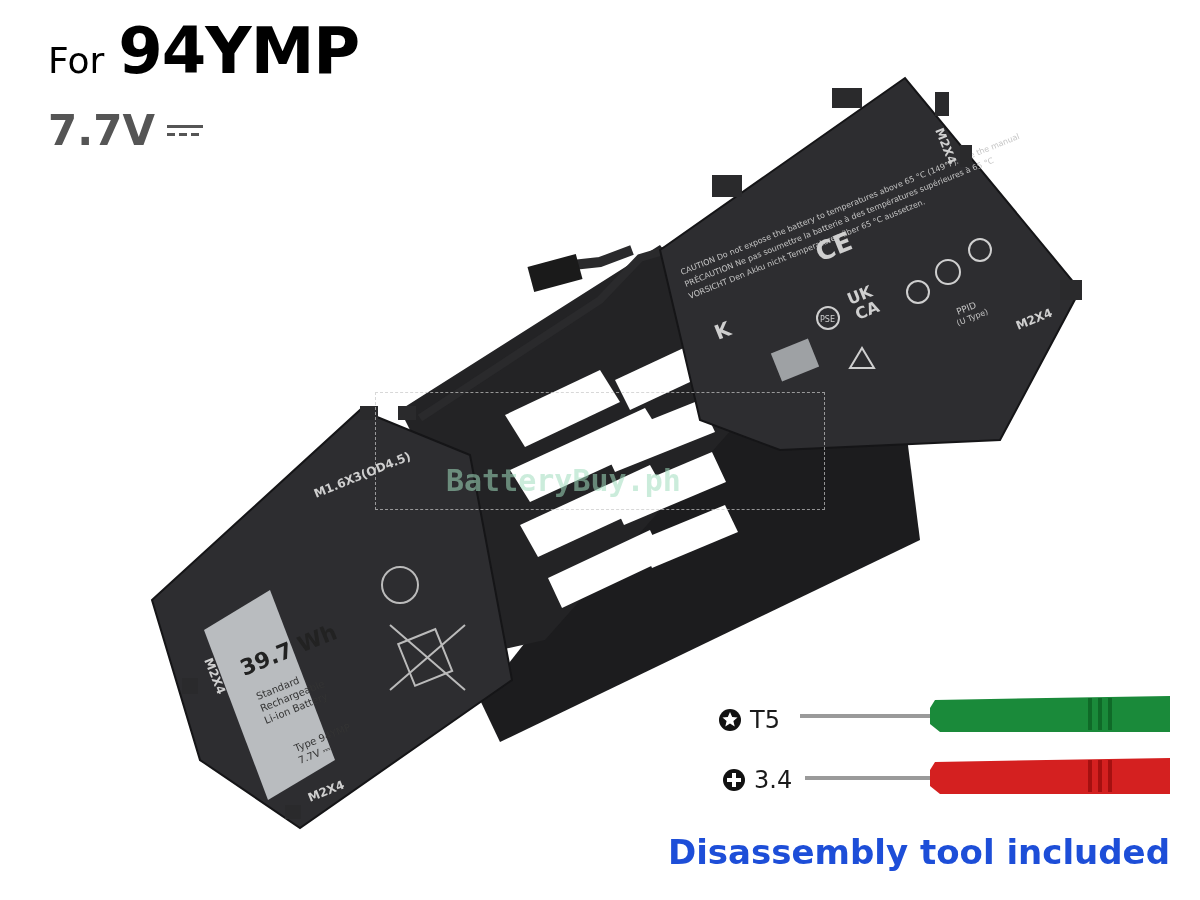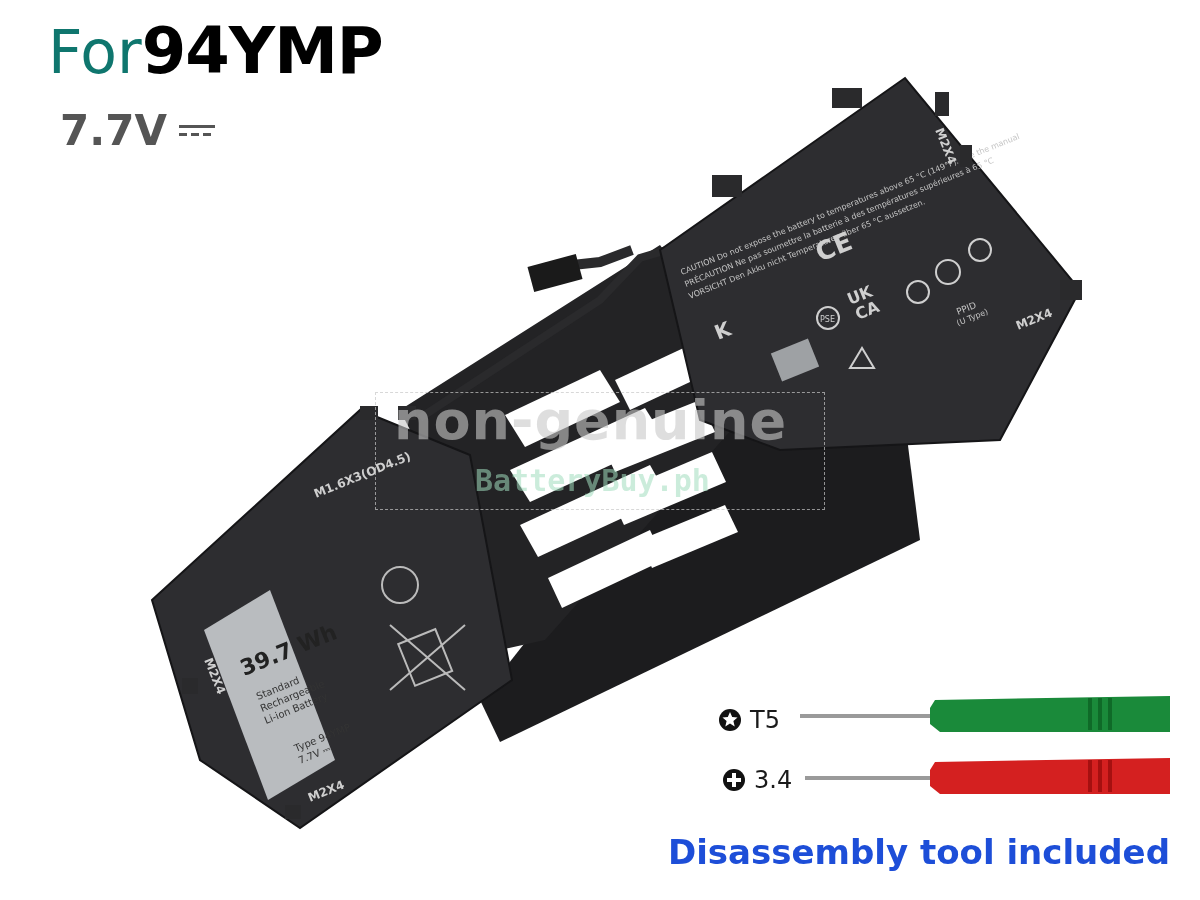--- a/index.html
+++ b/index.html
@@ -1,36 +1,36 @@
 <!DOCTYPE html>
 <html><head>
   <meta charset="utf-8">
   <style>
     html, body { margin: 0; padding: 0; }
     body {
       width: 1200px; height: 900px; background: #ffffff; position: relative; overflow: hidden;
       font-family: "DejaVu Sans", sans-serif;
     }
     .title-line { position: absolute; left: 48px; top: 14px; display: flex; align-items: baseline; }
-    .title-for { font-size: 60px; color: #0f766e; font-weight: 500; }
+    .title-for { font-size: 36px; color: #000000; font-weight: 500; margin-right: 14px; }
     .title-model { font-size: 64px; font-weight: 900; color: #000; letter-spacing: -1px; }
-    .spec-line { position: absolute; left: 60px; top: 106px; display: flex; align-items: center;
+    .spec-line { position: absolute; left: 48px; top: 106px; display: flex; align-items: center;
       font-size: 42px; font-weight: 700; color: #555; }
     .dc-sym { display: inline-block; width: 36px; height: 16px; margin: 0 12px; position: relative; }
     .dc-sym::before { content: ""; position: absolute; left: 0; right: 0; top: 2px; height: 3px; background: #555; }
     .dc-sym::after { content: ""; position: absolute; left: 0; right: 0; top: 10px; height: 3px;
       background: repeating-linear-gradient(90deg, #555 0 8px, transparent 8px 12px); }
 
     .battery-svg { position: absolute; left: 0; top: 0; }
 
     .watermark { position: absolute; left: 375px; top: 392px; width: 448px; height: 116px;
       border: 1px dashed rgba(200,200,200,0.7); }
     .wm-main { position: absolute; left: 18px; top: -4px; font-size: 54px; font-weight: 700;
       color: rgba(200,200,200,0.6); letter-spacing: 1px; }
-    .wm-sub { position: absolute; left: 99px; top: 70px; font-size: 30px; font-weight: 700;
+    .wm-sub { position: absolute; left: 70px; top: 70px; font-size: 30px; font-weight: 700;
       color: rgba(160,220,190,0.55); font-family: "DejaVu Sans Mono", monospace; text-align: center; }
 
     .tool-row { position: absolute; display: flex; align-items: center; }
     .tool-label { font-size: 24px; color: #1a1a1a; margin-left: 8px; }
     .bit-icon { width: 24px; height: 24px; }
 
     .footer-caption { position: absolute; right: 30px; top: 832px; font-size: 34px; font-weight: 700; color: #1d4ed8; }
   </style>
 </head>
 <body>
@@ -114,21 +114,20 @@
     <rect x="960" y="145" width="12" height="22"></rect>
     <rect x="360" y="406" width="18" height="14"></rect>
     <rect x="398" y="406" width="18" height="14"></rect>
     <rect x="182" y="678" width="16" height="16"></rect>
     <rect x="285" y="805" width="16" height="14"></rect>
     <rect x="1060" y="280" width="22" height="20"></rect>
   </g>
 </svg>
 
 <div class="watermark">
-  <span class="wm-main">non-genuine</span>
   <span class="wm-sub">BatteryBuy.ph</span>
 </div>
 
 <svg style="position:absolute;left:0;top:0" width="1200" height="900">
 
   <rect x="800" y="714" width="140" height="4" fill="#9a9a9a"></rect>
   <polygon points="935,700 1170,696 1170,732 940,732 930,724 930,708" fill="#1a8a3a"></polygon>
   <rect x="1088" y="698" width="4" height="32" fill="#0f6a28"></rect>
   <rect x="1098" y="698" width="4" height="32" fill="#0f6a28"></rect>
   <rect x="1108" y="698" width="4" height="32" fill="#0f6a28"></rect>

